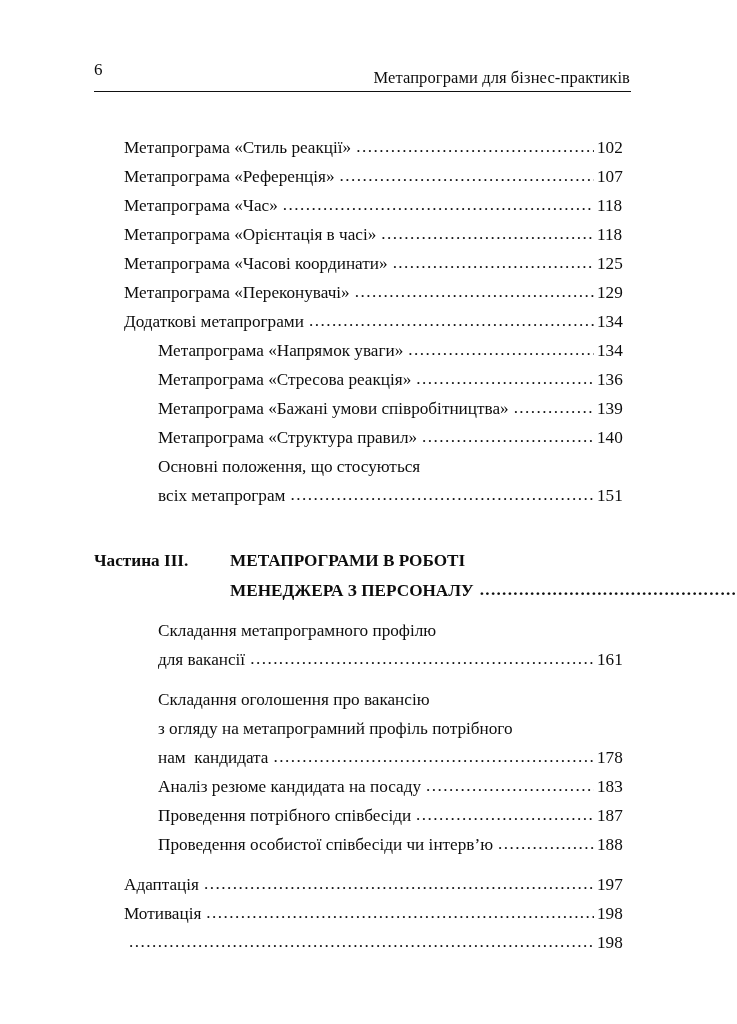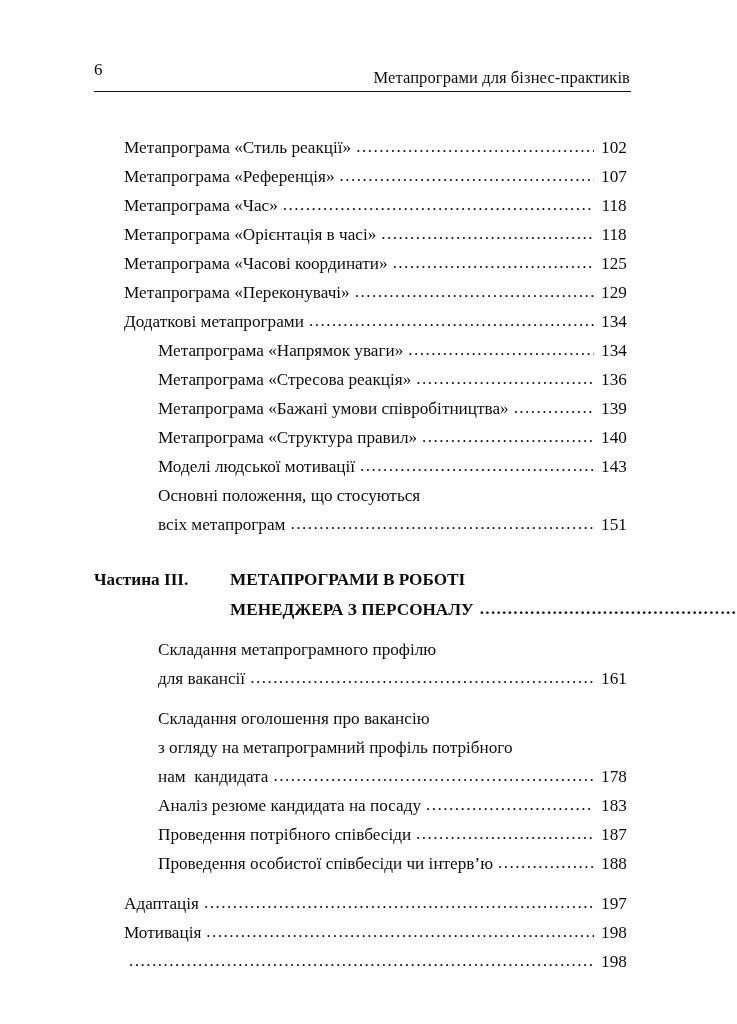--- a/index.html
+++ b/index.html
@@ -95,33 +95,33 @@
     letter-spacing: 1.45px;
     color: #111;
     position: relative;
     top: -1px;
   }
   .line .leader::before {
     content: "........................................................................................................................";
   }
   .line .folio {
     flex: 0 0 auto;
-    text-align: center;
+    text-align: left;
     min-width: 34px;
     white-space: pre;
   }
   .line.plain { display: block; }
 
   
   .part {
     position: relative;
     font-weight: bold;
     font-size: 17.2px;
     line-height: 29.5px;
-    margin-top: 26px;
+    margin-top: 36px;
     margin-bottom: 8px;
   }
   .part-row {
     display: flex;
     align-items: baseline;
   }
   .part-label {
     flex: 0 0 auto;
     width: 136px;
     white-space: pre;
@@ -234,27 +234,20 @@
           </div>
         </div>
         <div class="toc-entry lvl2">
           <div class="line">
             <span class="txt">Метапрограма «Структура правил»</span>
             <span class="leader"></span>
             <span class="folio">140</span>
           </div>
         </div>
         <div class="toc-entry lvl2">
-          <div class="line">
-            <span class="txt">Моделі людської мотивації</span>
-            <span class="leader"></span>
-            <span class="folio">143</span>
-          </div>
-        </div>
-        <div class="toc-entry lvl2">
           <div class="line plain"><span class="txt">Основні положення, що стосуються</span></div>
           <div class="line">
             <span class="txt">всіх метапрограм</span>
             <span class="leader"></span>
             <span class="folio">151</span>
           </div>
         </div>
       </div>
 
     <div class="part">

